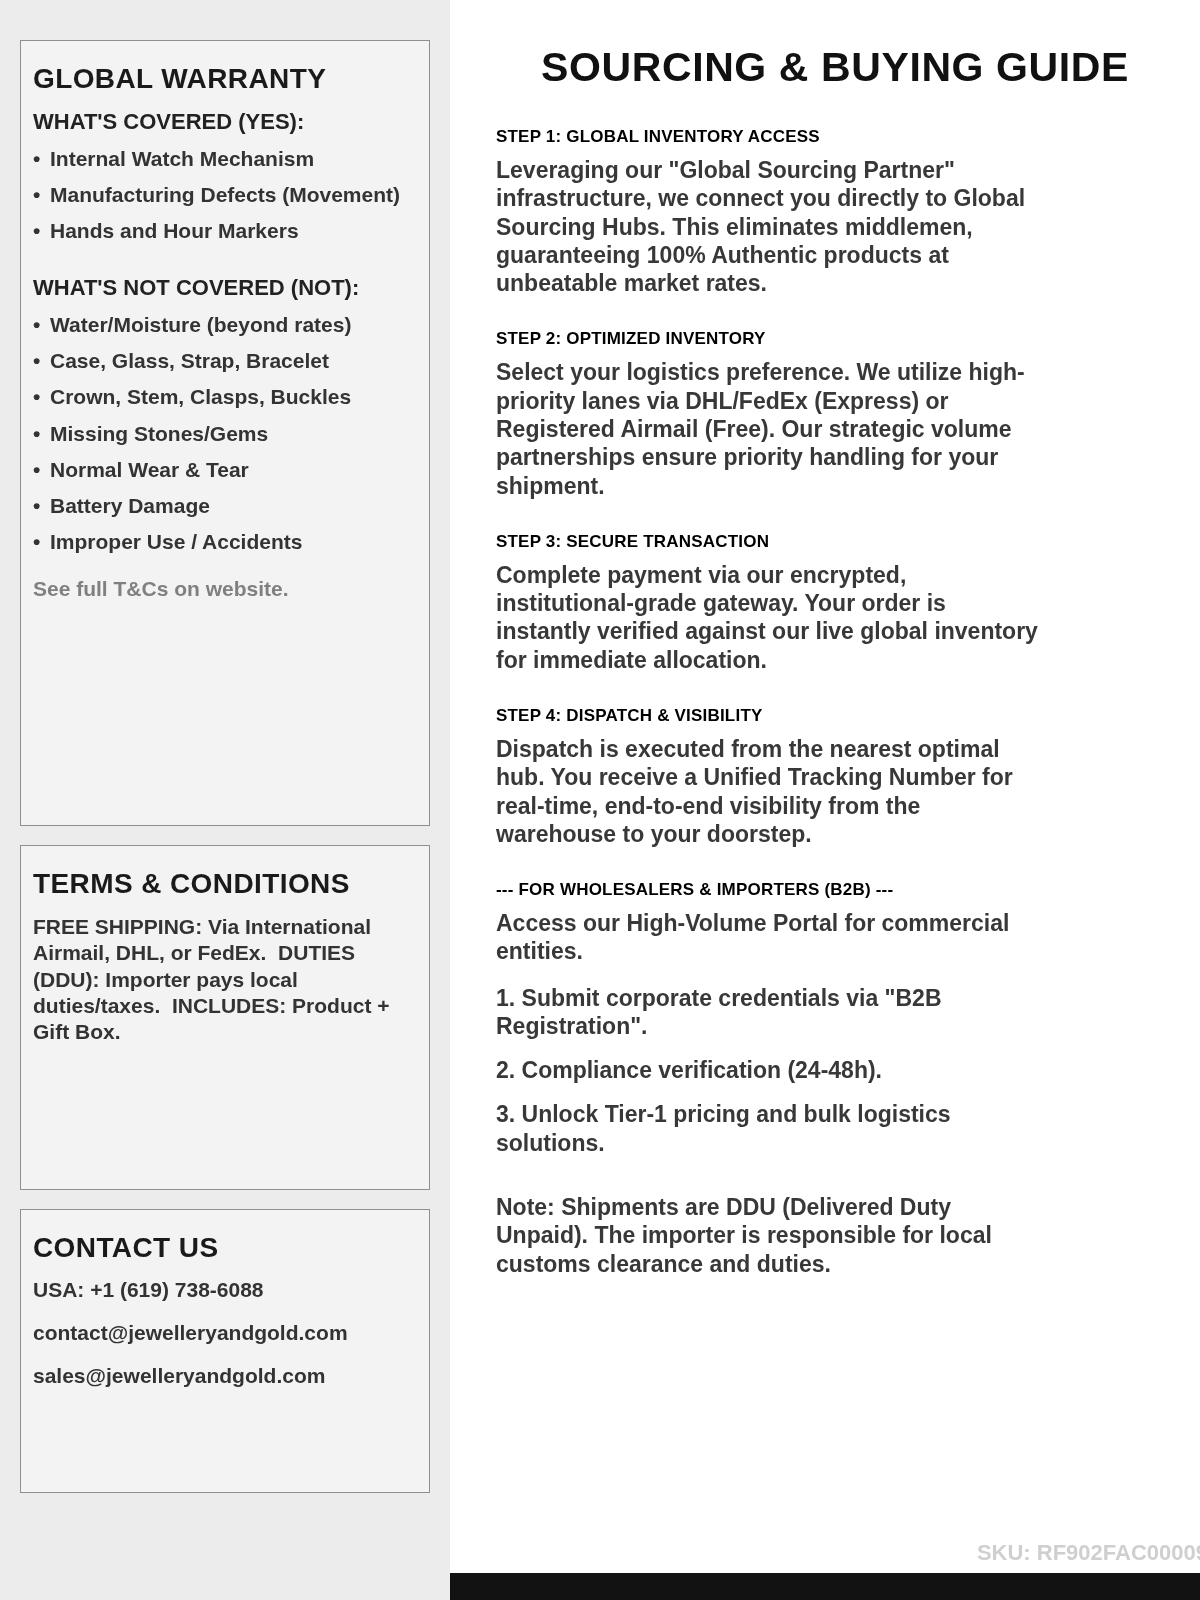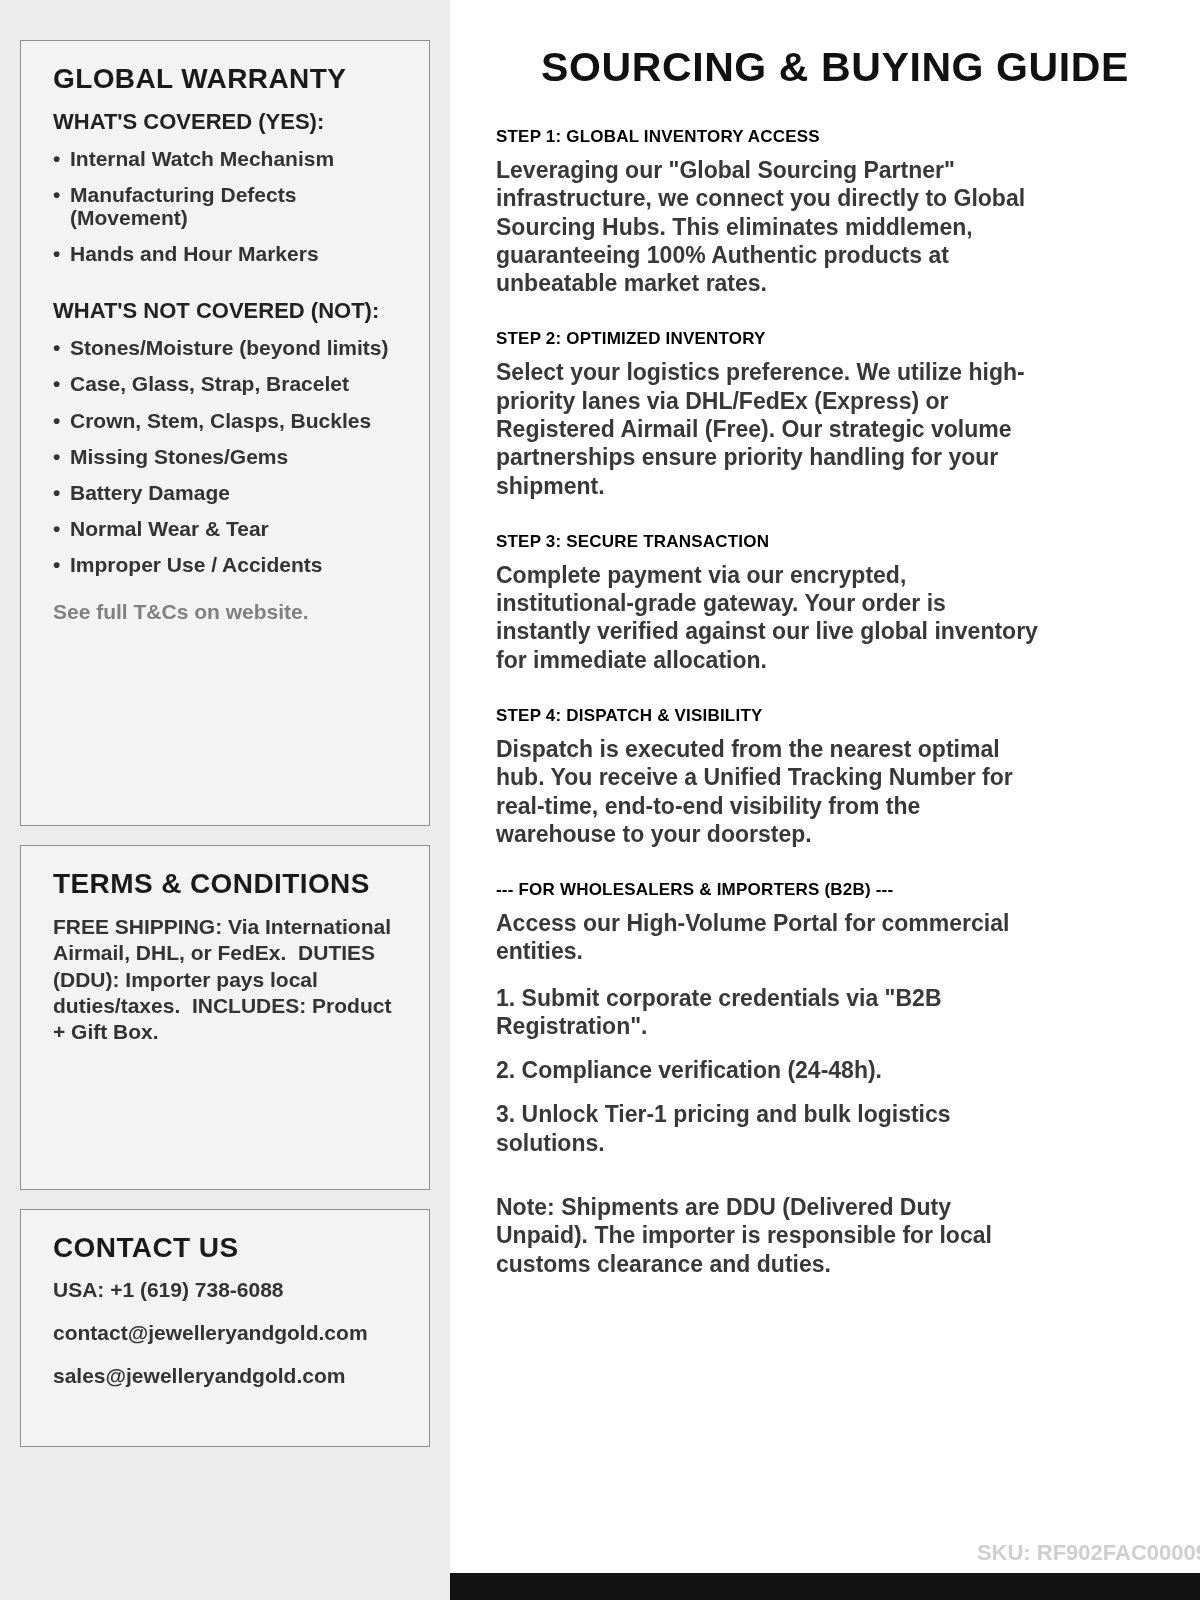--- a/index.html
+++ b/index.html
@@ -20,26 +20,26 @@
   .sidebar {
     width: 450px;
     min-width: 450px;
     height: 100%;
     background: #ececec;
     padding: 20px 20px 0 20px;
   }
   .box {
     background: #f3f3f3;
     border: 1px solid #8f8f8f;
-    padding: 22px 32px;
+    padding: 22px 12px;
     margin-bottom: 19px;
   }
   .box-warranty { height: 786px; margin-top: 20px; }
   .box-terms    { height: 345px; }
-  .box-contact  { height: 238px; }
+  .box-contact  { height: 284px; }
   .box h2 {
     font-size: 28px;
     font-weight: 800;
     letter-spacing: 0.4px;
     color: #1a1a1a;
     margin-bottom: 14px;
   }
   .box h3 {
     font-size: 22px;
     font-weight: 700;
@@ -146,26 +146,26 @@
       <h2>GLOBAL WARRANTY</h2>
       <h3>WHAT'S COVERED (YES):</h3>
       <ul>
         <li>Internal Watch Mechanism</li>
         <li>Manufacturing Defects (Movement)</li>
         <li>Hands and Hour Markers</li>
       </ul>
       <div class="gap-between"></div>
       <h3>WHAT'S NOT COVERED (NOT):</h3>
       <ul>
-        <li>Stones/Moisture (beyond limits)</li>
+        <li>Water/Moisture (beyond rates)</li>
         <li>Case, Glass, Strap, Bracelet</li>
         <li>Crown, Stem, Clasps, Buckles</li>
         <li>Missing Stones/Gems</li>
+        <li>Normal Wear &amp; Tear</li>
         <li>Battery Damage</li>
-        <li>Normal Wear &amp; Tear</li>
         <li>Improper Use / Accidents</li>
       </ul>
       <p class="footnote">See full T&amp;Cs on website.</p>
     </section>
 
     <section class="box box-terms">
       <h2>TERMS &amp; CONDITIONS</h2>
       <p class="terms-body">FREE SHIPPING: Via International Airmail, DHL, or FedEx.  DUTIES (DDU): Importer pays local duties/taxes.  INCLUDES: Product + Gift Box.</p>
     </section>
 

